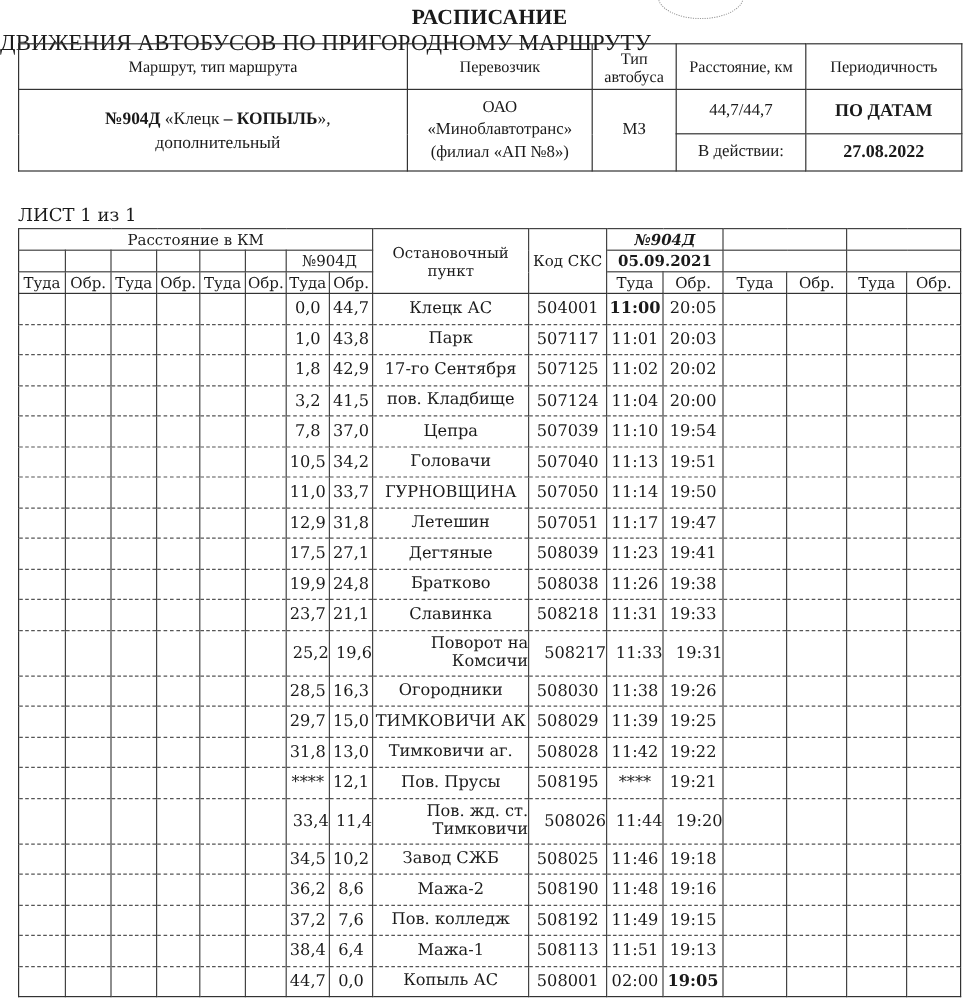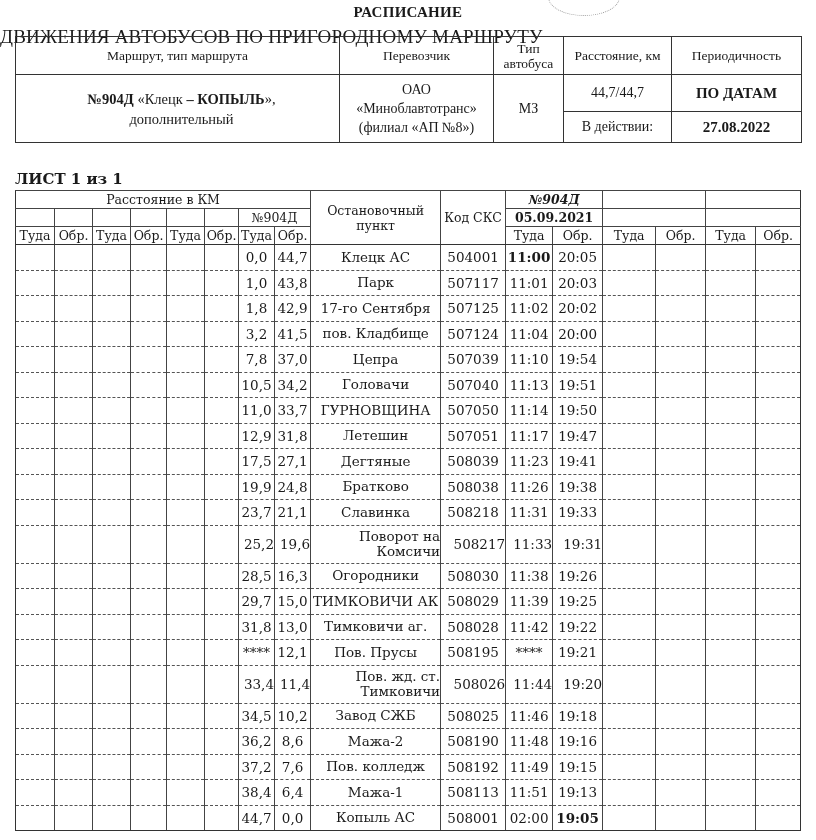--- a/index.html
+++ b/index.html
@@ -1,34 +1,34 @@
 <!DOCTYPE html>
 <html><head>
 <meta charset="utf-8">
 <style>
   html, body { margin: 0; padding: 0; background: #ffffff; }
   body { width: 816px; height: 840px; position: relative; overflow: hidden;
          font-family: "DejaVu Serif", "Liberation Serif", serif; color: #1a1a1a; }
   .title1 { position: absolute; top: 4px; left: 0; width: 816px; text-align: center;
-            font-family: "Liberation Serif", serif; font-weight: bold; font-size: 15px; letter-spacing: 0.3px; }
+            font-family: "Liberation Serif", serif; font-weight: bold; font-size: 18px; letter-spacing: 0.3px; }
   .title2 { position: absolute; top: 26px; left: 0; width: 816px; text-align: left;
             font-family: "Liberation Serif", serif; font-size: 19px; letter-spacing: 0.2px; }
   .stamp { position: absolute; top: -22px; left: 548px; width: 70px; height: 36px;
            border: 1px dotted #9a9a9a; border-radius: 50%; }
   table { border-collapse: collapse; position: absolute; table-layout: fixed; }
   td { padding: 0; text-align: center; vertical-align: middle; }
   
   .info { top: 36px; left: 15px; width: 786px; font-family: Liberation Serif, serif; font-size: 14px; }
   .info td { border: 1.5px solid #333; }
   .info .hdr td { height: 37px; font-size: 13.5px; }
   .info .body td { height: 28px; }
   .info td.route { text-align: center; padding-left: 8px; font-size: 14.5px; line-height: 20px; }
   .info td.bold { font-weight: bold; font-size: 15px; }
   .sheet { position: absolute; top: 170px; left: 15px; font-family: "DejaVu Serif", serif;
-           font-weight: bold; font-size: 15px; }
+           font-weight: normal; font-size: 15px; }
   
   .main { top: 190px; left: 15px; width: 785px; font-size: 13px; padding-left: 44px; }
   .main td { border-left: 1px solid #444; border-right: 1px solid #444;
              border-top: 1px dashed #555; border-bottom: 1px dashed #555; white-space: nowrap; overflow: hidden; }
   .main tr.h td { border-top: 1px solid #444; border-bottom: 1px solid #444; height: 17px; font-size: 12.5px; }
   .main tr.h3 td { border-bottom: 1.5px solid #333; }
   .main tr.r td { height: 24.5px; font-size: 13.5px; }
   .main tr.r2 td { height: 37px; text-align: right; }
   .main tr.last td { border-bottom: 1.5px solid #333; }
   .main td.stop { white-space: normal; line-height: 15px; font-size: 13.5px; }

